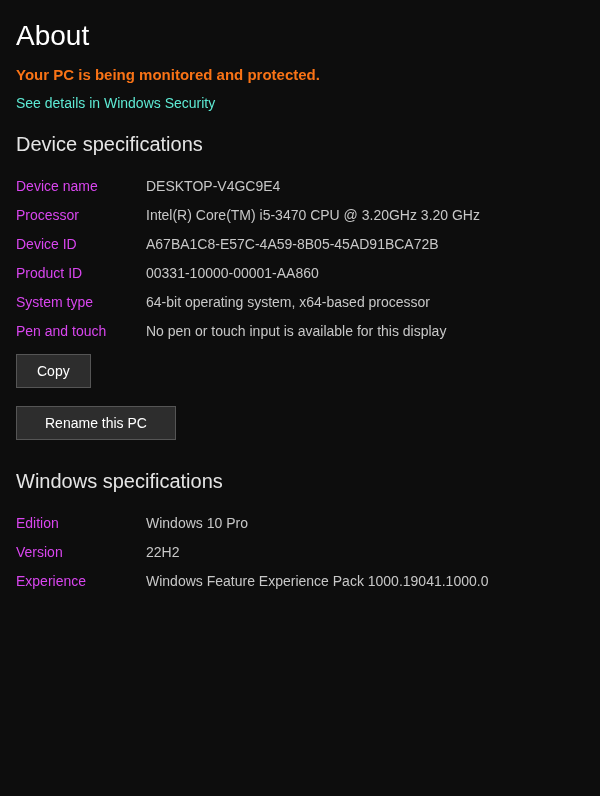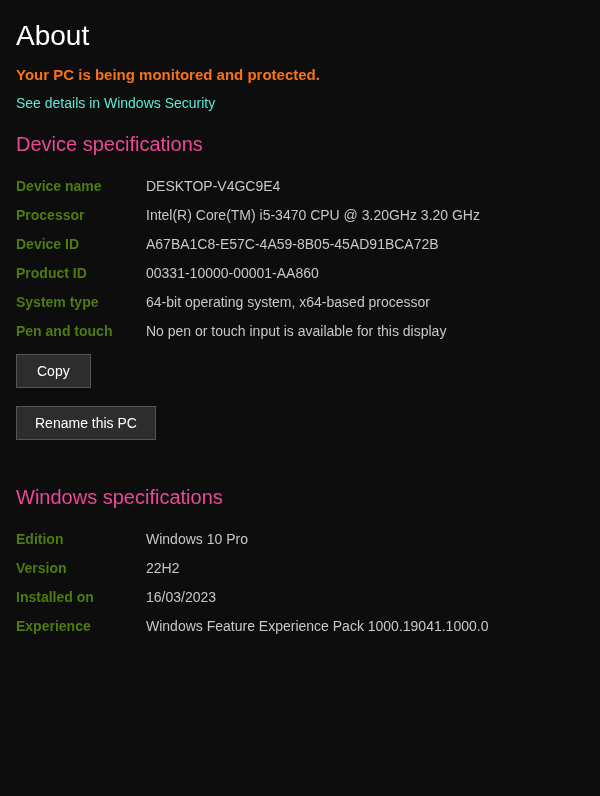--- a/index.html
+++ b/index.html
@@ -40,38 +40,38 @@
       cursor: pointer;
     }
 
     .section-divider {
       margin: 22px 0 14px 0;
     }
 
     .section-title {
       font-size: 20px;
       font-weight: 400;
-      color: #ec4899;
+      color: #e5e5e5;
       margin-bottom: 16px;
     }
 
     .spec-table {
       width: 100%;
       border-collapse: collapse;
     }
 
     .spec-table tr td {
       padding: 4px 0;
       vertical-align: top;
       line-height: 1.5;
     }
 
     .spec-table tr td:first-child {
-      color: #4d7c0f;
-      font-weight: 700;
+      color: #d946ef;
+      font-weight: 400;
       width: 130px;
       min-width: 130px;
       padding-right: 10px;
     }
 
     .spec-table tr td:last-child {
       color: #c8c8c8;
     }
 
     .copy-btn {
@@ -82,25 +82,25 @@
       font-size: 14px;
       cursor: pointer;
       margin-top: 8px;
       margin-bottom: 10px;
     }
 
     .rename-btn {
       background-color: #2d2d2d;
       color: #ffffff;
       border: 1px solid #555555;
-      padding: 8px 18px;
+      padding: 8px 28px;
       font-size: 14px;
       cursor: pointer;
       margin-top: 8px;
-      margin-bottom: 24px;
+      margin-bottom: 8px;
     }
   </style>
 </head>
 <body>
 
 
 
 <h1 class="page-title">About</h1>
 
 <p class="security-message">Your PC is being monitored and protected.</p>
@@ -151,24 +151,20 @@
     <tbody id="windows-specs-tbody">
     <tr>
       <td>Edition</td>
       <td>Windows 10 Pro</td>
     </tr>
         <tr>
       <td>Version</td>
       <td>22H2</td>
     </tr>
         <tr>
-      <td>Installed on</td>
-      <td>16/03/2023</td>
-    </tr>
-        <tr>
       <td>Experience</td>
       <td>Windows Feature Experience Pack 1000.19041.1000.0</td>
     </tr>
       </tbody>
   </table>
 </div>
 
 
 
 

